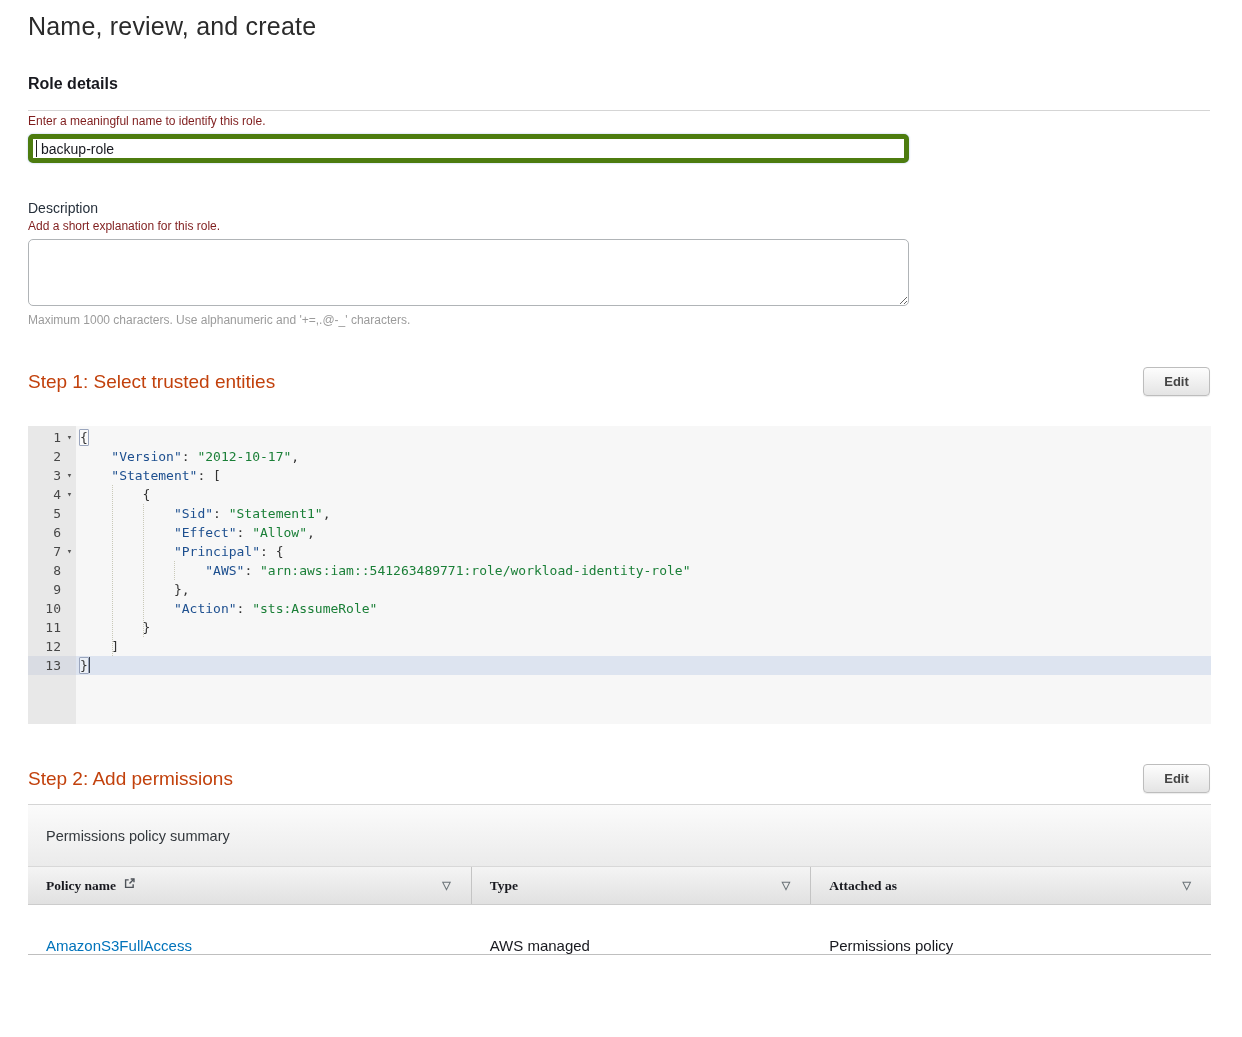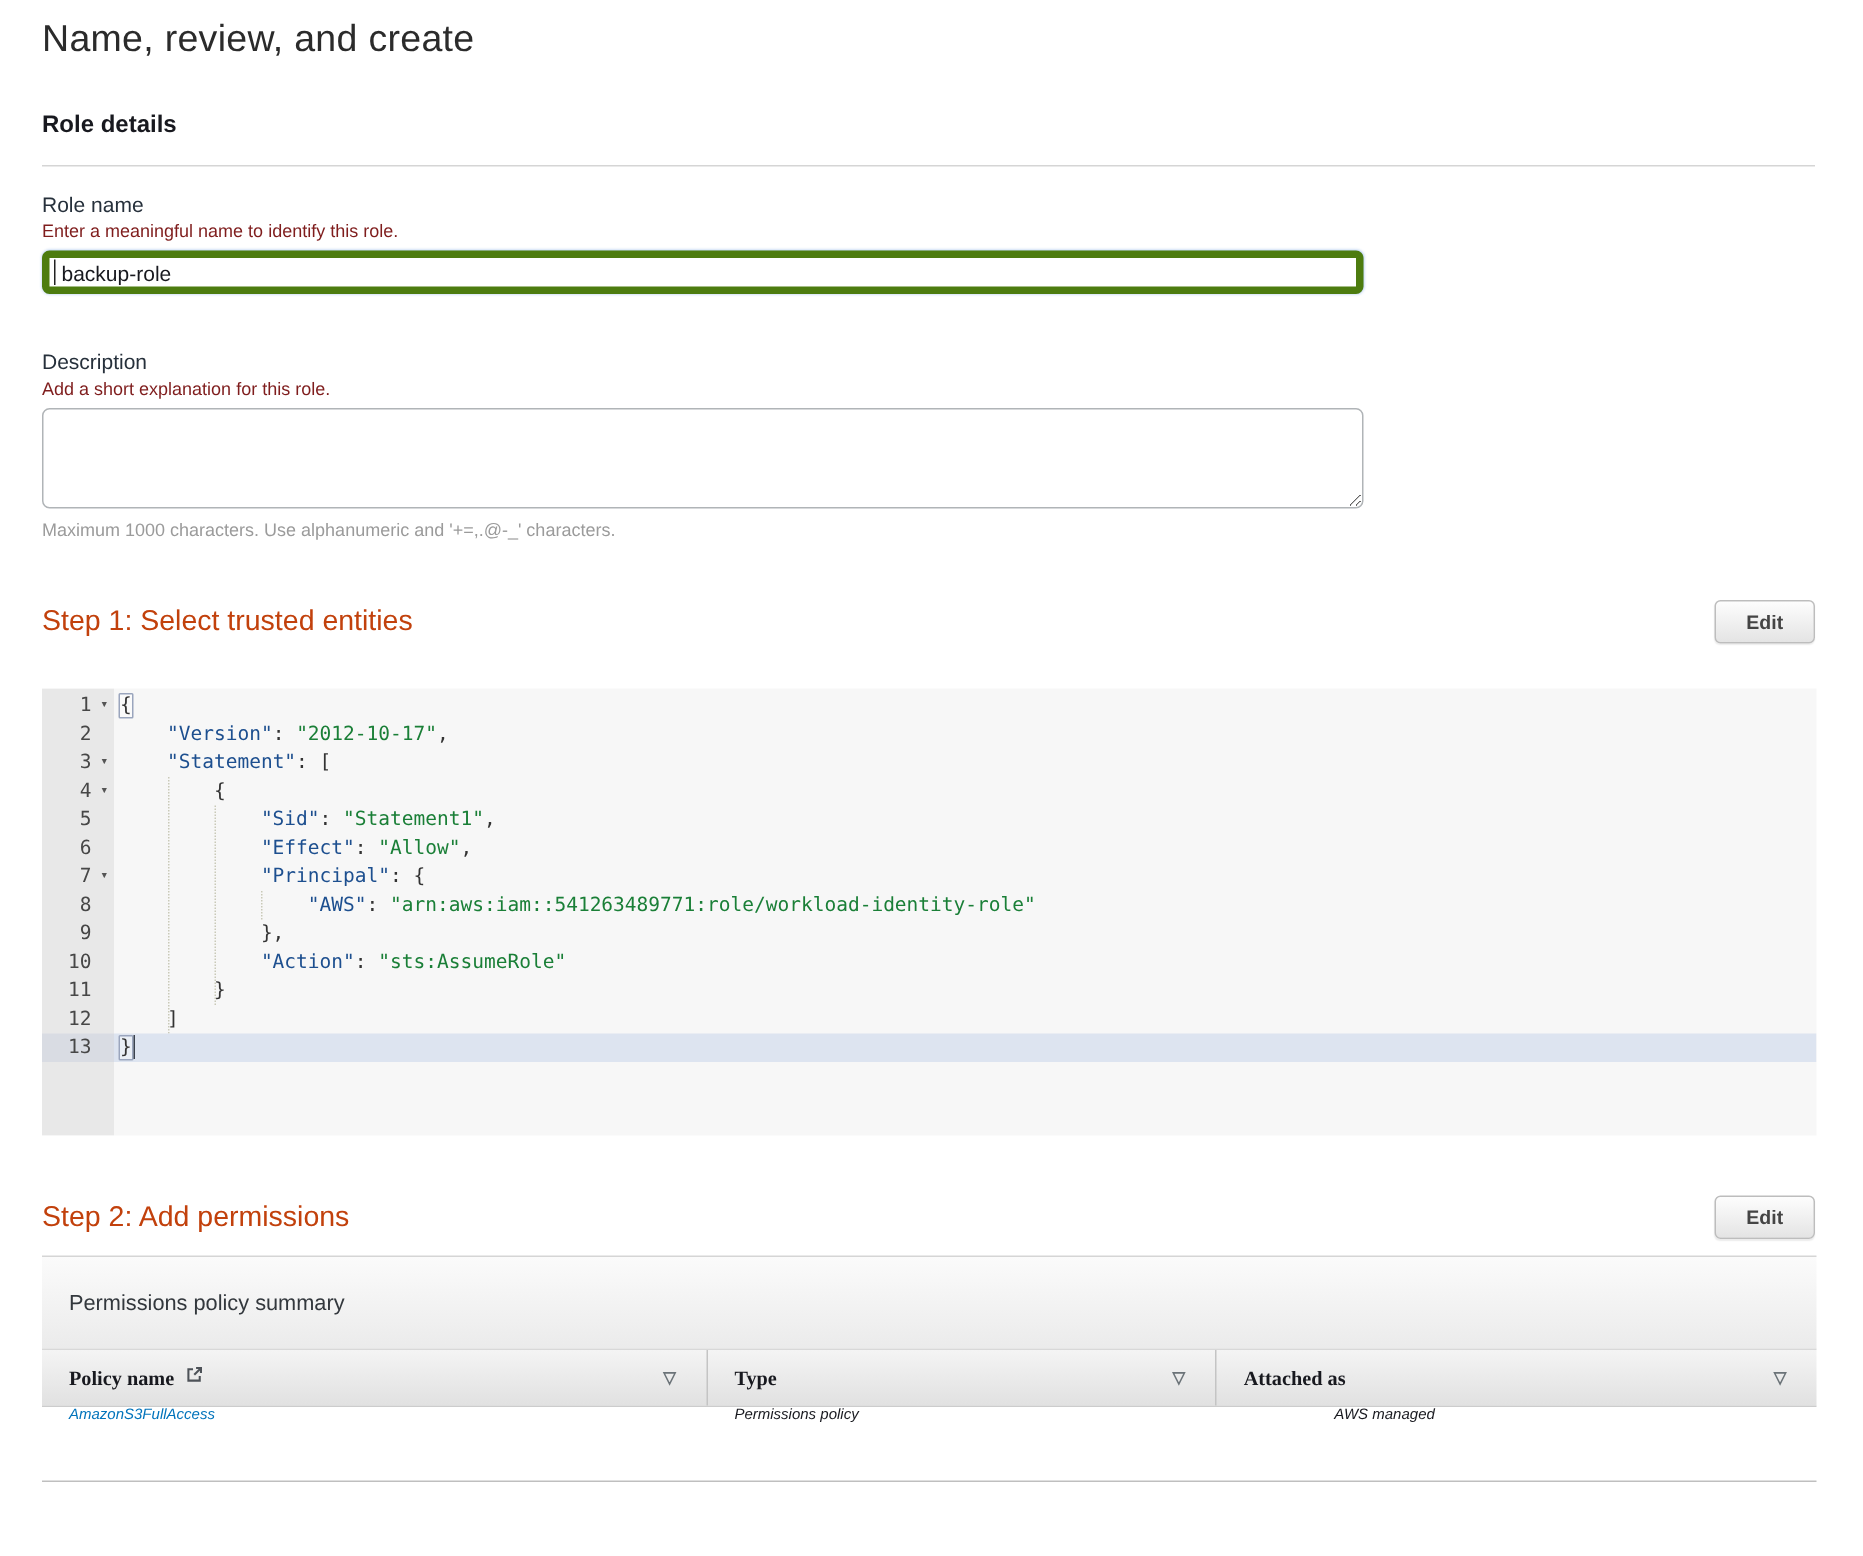--- a/index.html
+++ b/index.html
@@ -84,35 +84,34 @@
     border-bottom: 1px solid #d8d8d8;
     font-size: 14.5px; color: #33383d; text-align: center;
   }
   .tbl-header { display:flex; height: 38px; background: linear-gradient(#f4f4f4, #e1e1e1); border-bottom: 1px solid #cccccc; font-family: Liberation Serif, serif; }
   .tbl-row    { display:flex; height: 50px; background:#fff; border-bottom: 1px solid #bfbfbf; }
   .col-1 { width: 37.5%; } .col-2 { width: 28.7%; } .col-3 { width: 33.8%; }
   .th { display:flex; align-items:center; justify-content:space-between; padding: 0 20px 0 18px; font-size: 13.5px; font-weight: 700; color:#18191f; }
   .th.divider { border-right: 1px solid #c4c4c4; }
   .th .label-group { display:flex; align-items:center; gap:7px; }
   .sort-arrow { font-size: 11px; color: #6b7378; cursor:pointer; }
-  .td { display:flex; align-items:flex-start; padding: 0 20px 0 18px; font-size: 10px; color:#18191f;font-style:italic; }
+  .td { display:flex; align-items:flex-end; padding: 0 20px 0 18px; font-size: 15px; color:#18191f; }
   .policy-link { color: #0073bb; text-decoration: none; cursor: pointer; }
   .ext-icon { display:inline-block; vertical-align:-1px; }
 </style>
 </head>
 <body>
 
 <div class="wrap">
 
   <h1 class="page-title">Name, review, and create</h1>
 
   <h2 class="section-heading">Role details</h2>
   <hr class="hr">
 
-  <div class="field-label">Role name</div>
   <div class="field-hint">Enter a meaningful name to identify this role.</div>
   <div class="input-wrap">
     <input class="role-name-input" type="text" value="backup-role" style="">
     <div class="caret"></div>
   </div>
 
   <div class="field-label" style="margin-top:37px;">Description</div>
   <div class="field-hint">Add a short explanation for this role.</div>
   <textarea class="description-textarea" style=""></textarea>
   <div class="field-constraint">Maximum 1000 characters. Use alphanumeric and '+=,.@-_' characters.</div>
@@ -226,18 +225,18 @@
       <div class="th col-3">
         <span>Attached as</span>
         <span class="sort-arrow">▽</span>
       </div>
     </div>
 
     <div class="tbl-row">
       <div class="td col-1">
         <a class="policy-link" href="#">AmazonS3FullAccess</a>
       </div>
+      <div class="td col-2">AWS managed</div>
       <div class="td col-3">Permissions policy</div>
-      <div class="td col-2">AWS managed</div>
     </div>
   </div>
 
 </div>
 
 </body></html>

